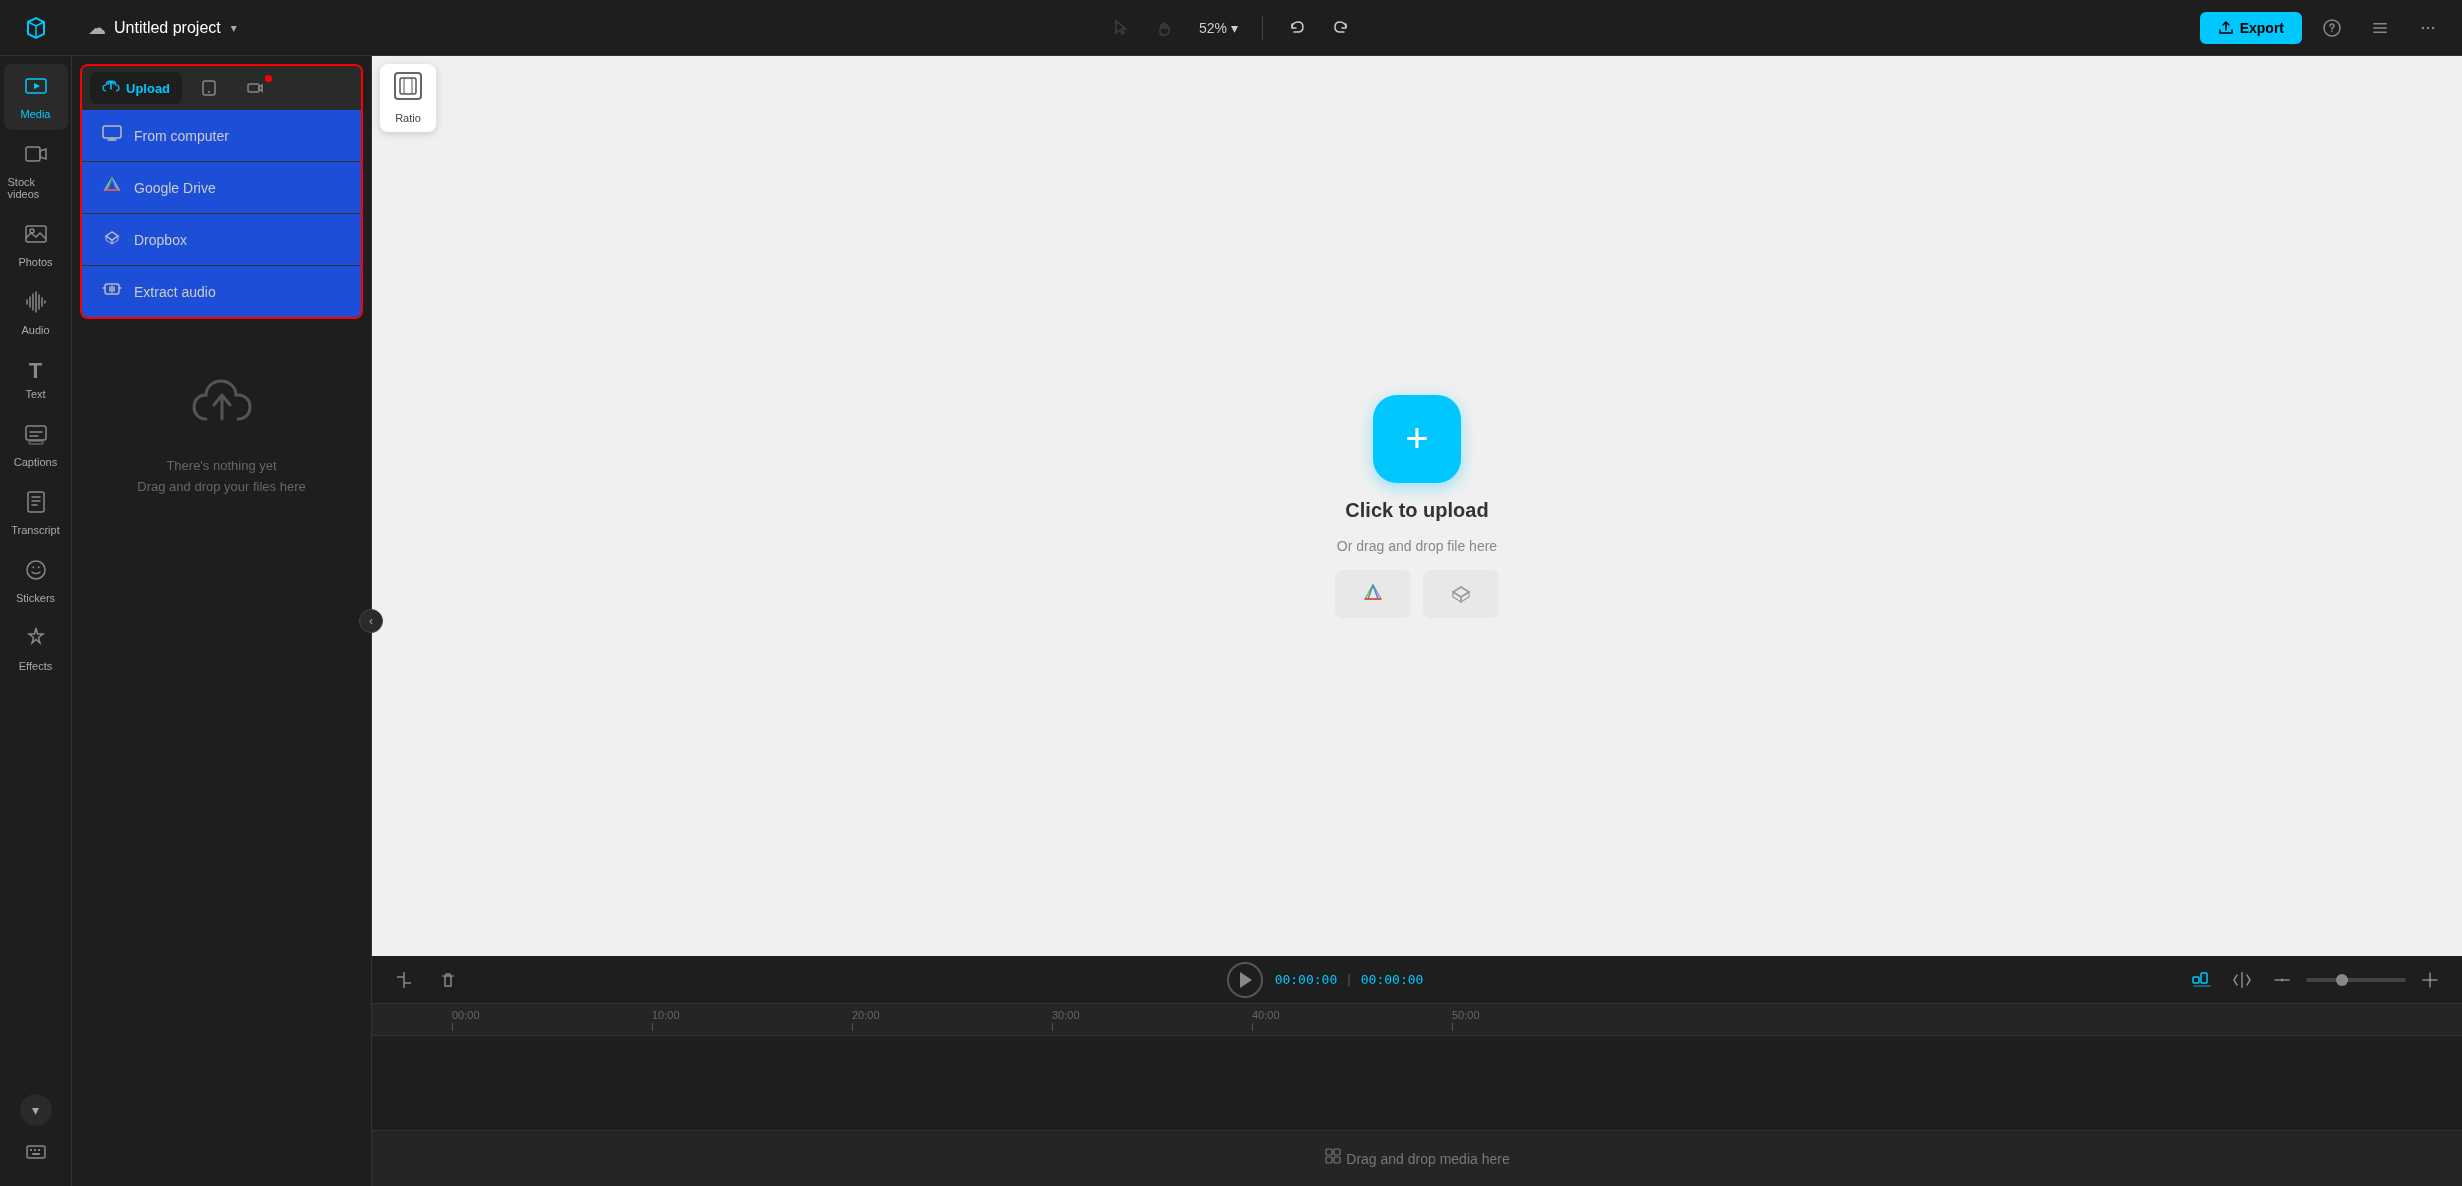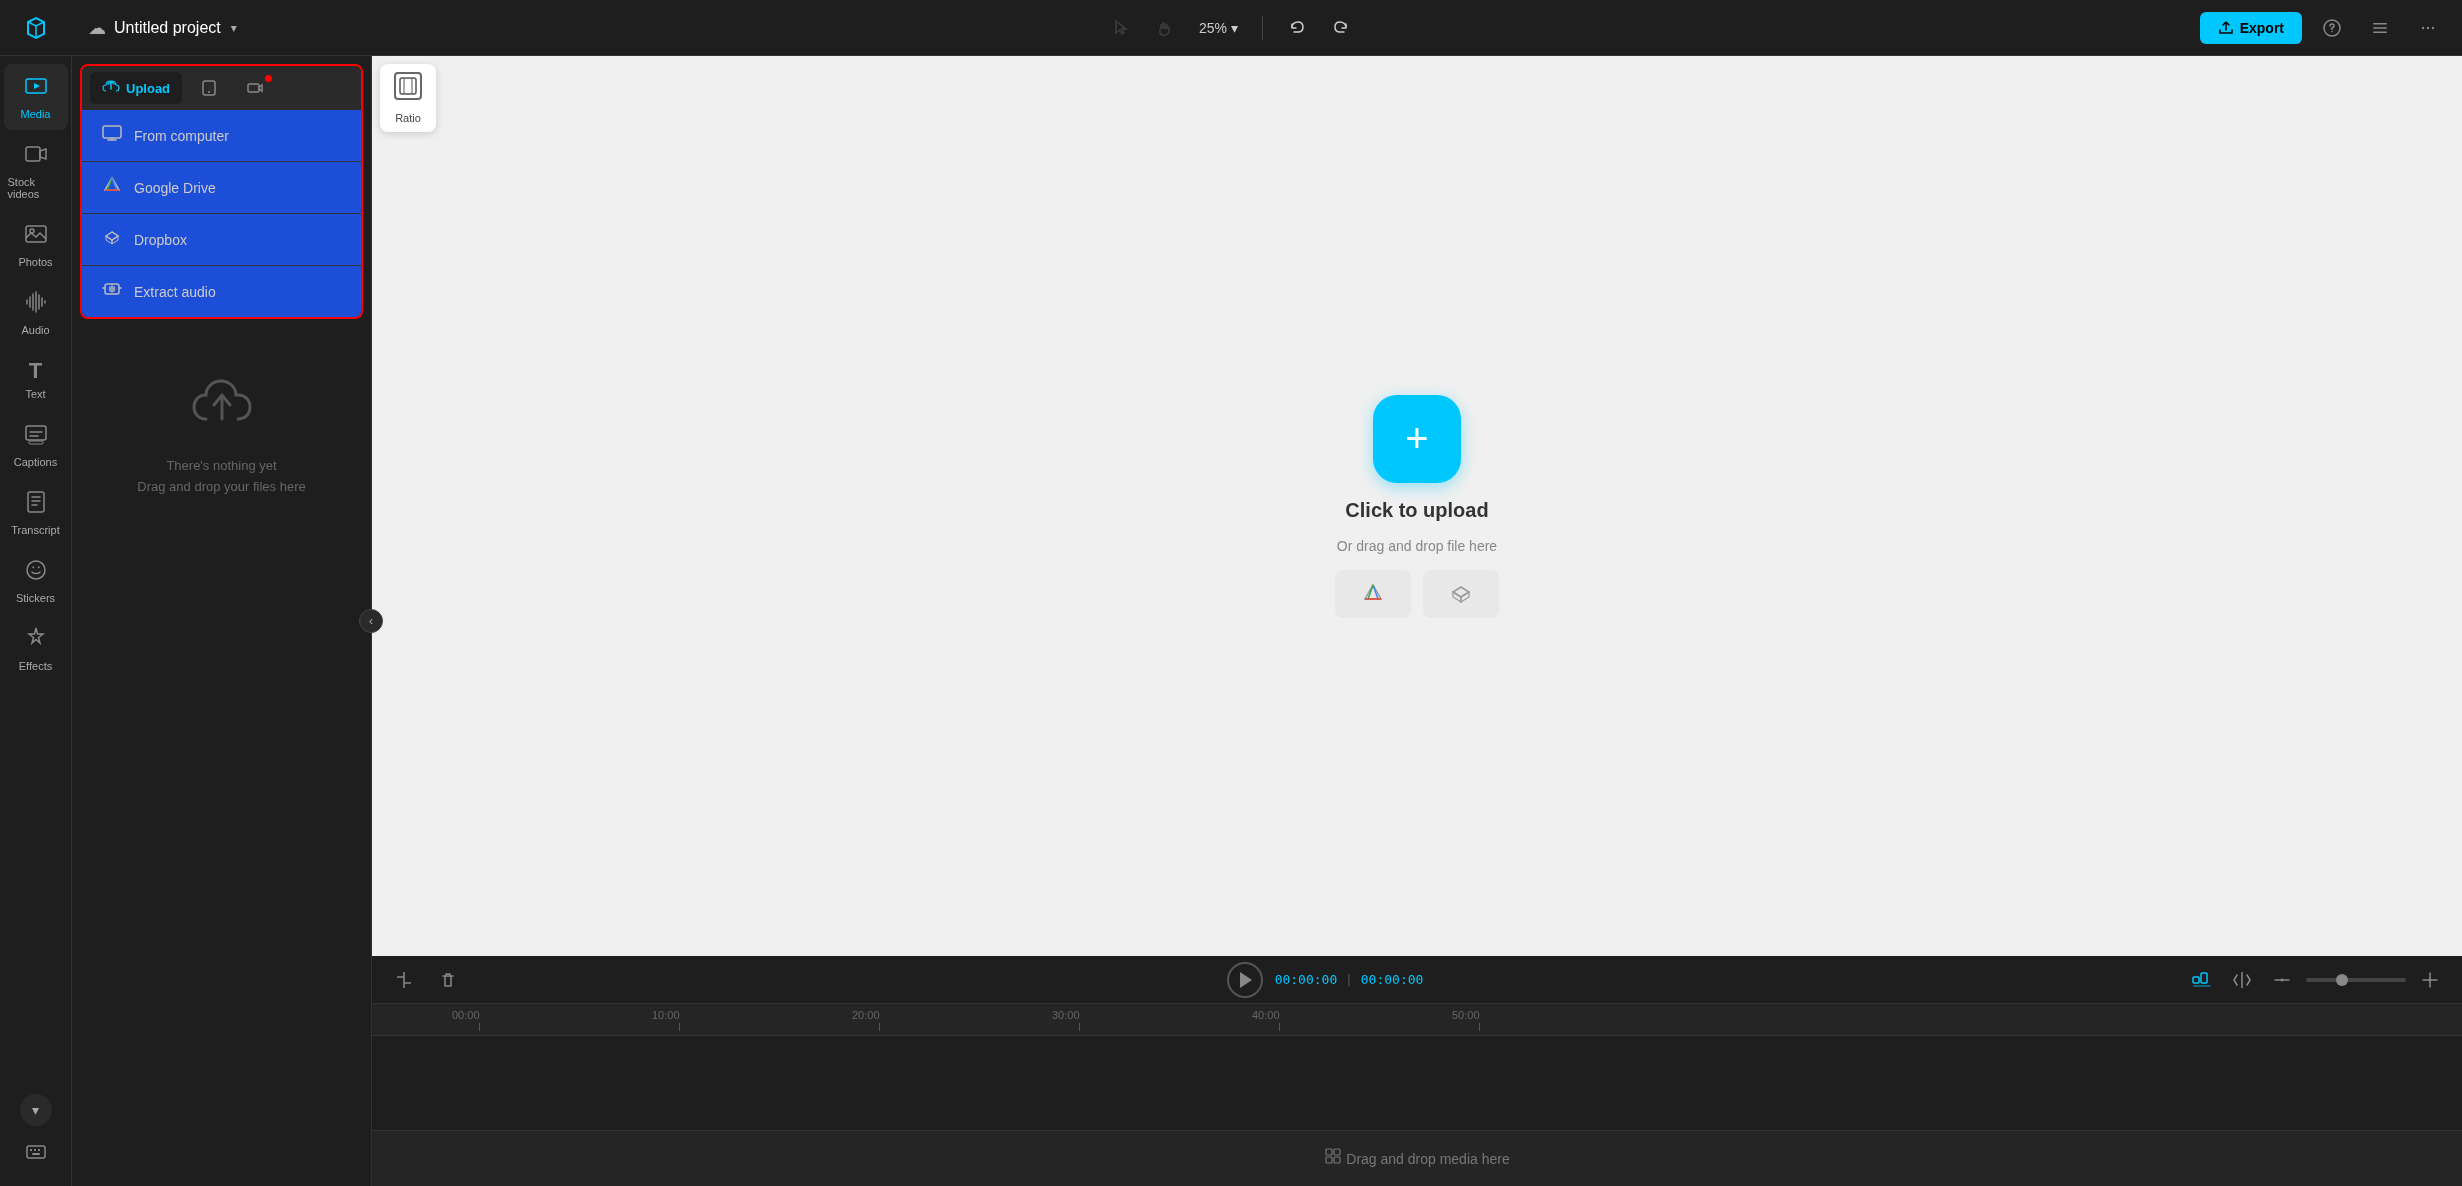--- a/index.html
+++ b/index.html
@@ -465,21 +465,21 @@
       align-items: center;
       padding: 0 16px;
       border-bottom: 1px solid #333;
       position: relative;
       overflow: hidden;
     }
     .ruler-tick {
       position: absolute;
       display: flex;
       flex-direction: column;
-      align-items: flex-end;
+      align-items: flex-start;
       gap: 2px;
     }
     .ruler-tick-line {
       width: 1px;
       height: 8px;
       background: #555;
     }
     .ruler-tick-label {
       font-size: 11px;
       color: #666;
@@ -530,21 +530,21 @@
       <svg width="18" height="18" viewBox="0 0 18 18" fill="none">
           <path d="M4 2 L4 14 L8 11 L10 15 L12 14 L10 10 L14 10 Z" stroke="#888" stroke-width="1.5" fill="none"></path>
         </svg>
     </button>
     <button class="toolbar-btn disabled">
       <svg width="18" height="18" viewBox="0 0 18 18" fill="none">
           <path d="M7 3 L7 10 M5 5 L5 10 M9 4 L9 10 M11 5 L11 10 M13 7 L13 12 C13 14 11 16 9 16 L7 16 C5 16 4 14.5 4 13 L4 10" stroke="#888" stroke-width="1.5" fill="none"></path>
         </svg>
     </button>
     <div class="zoom-control">
-      <span>25%</span>
+      <span>52%</span>
       <span>▾</span>
     </div>
     <div class="divider-v"></div>
     <button class="toolbar-btn">
       <svg width="18" height="18" viewBox="0 0 18 18" fill="none">
           <path d="M4 8 C4 5 7 3 10 3 C13 3 15 5 15 8 C15 11 13 13 10 13 L6 13" stroke="#ccc" stroke-width="1.5" fill="none" stroke-linecap="round"></path>
           <path d="M4 5 L4 9 L8 9" stroke="#ccc" stroke-width="1.5" fill="none" stroke-linecap="round" stroke-linejoin="round"></path>
         </svg>
     </button>
     <button class="toolbar-btn">

